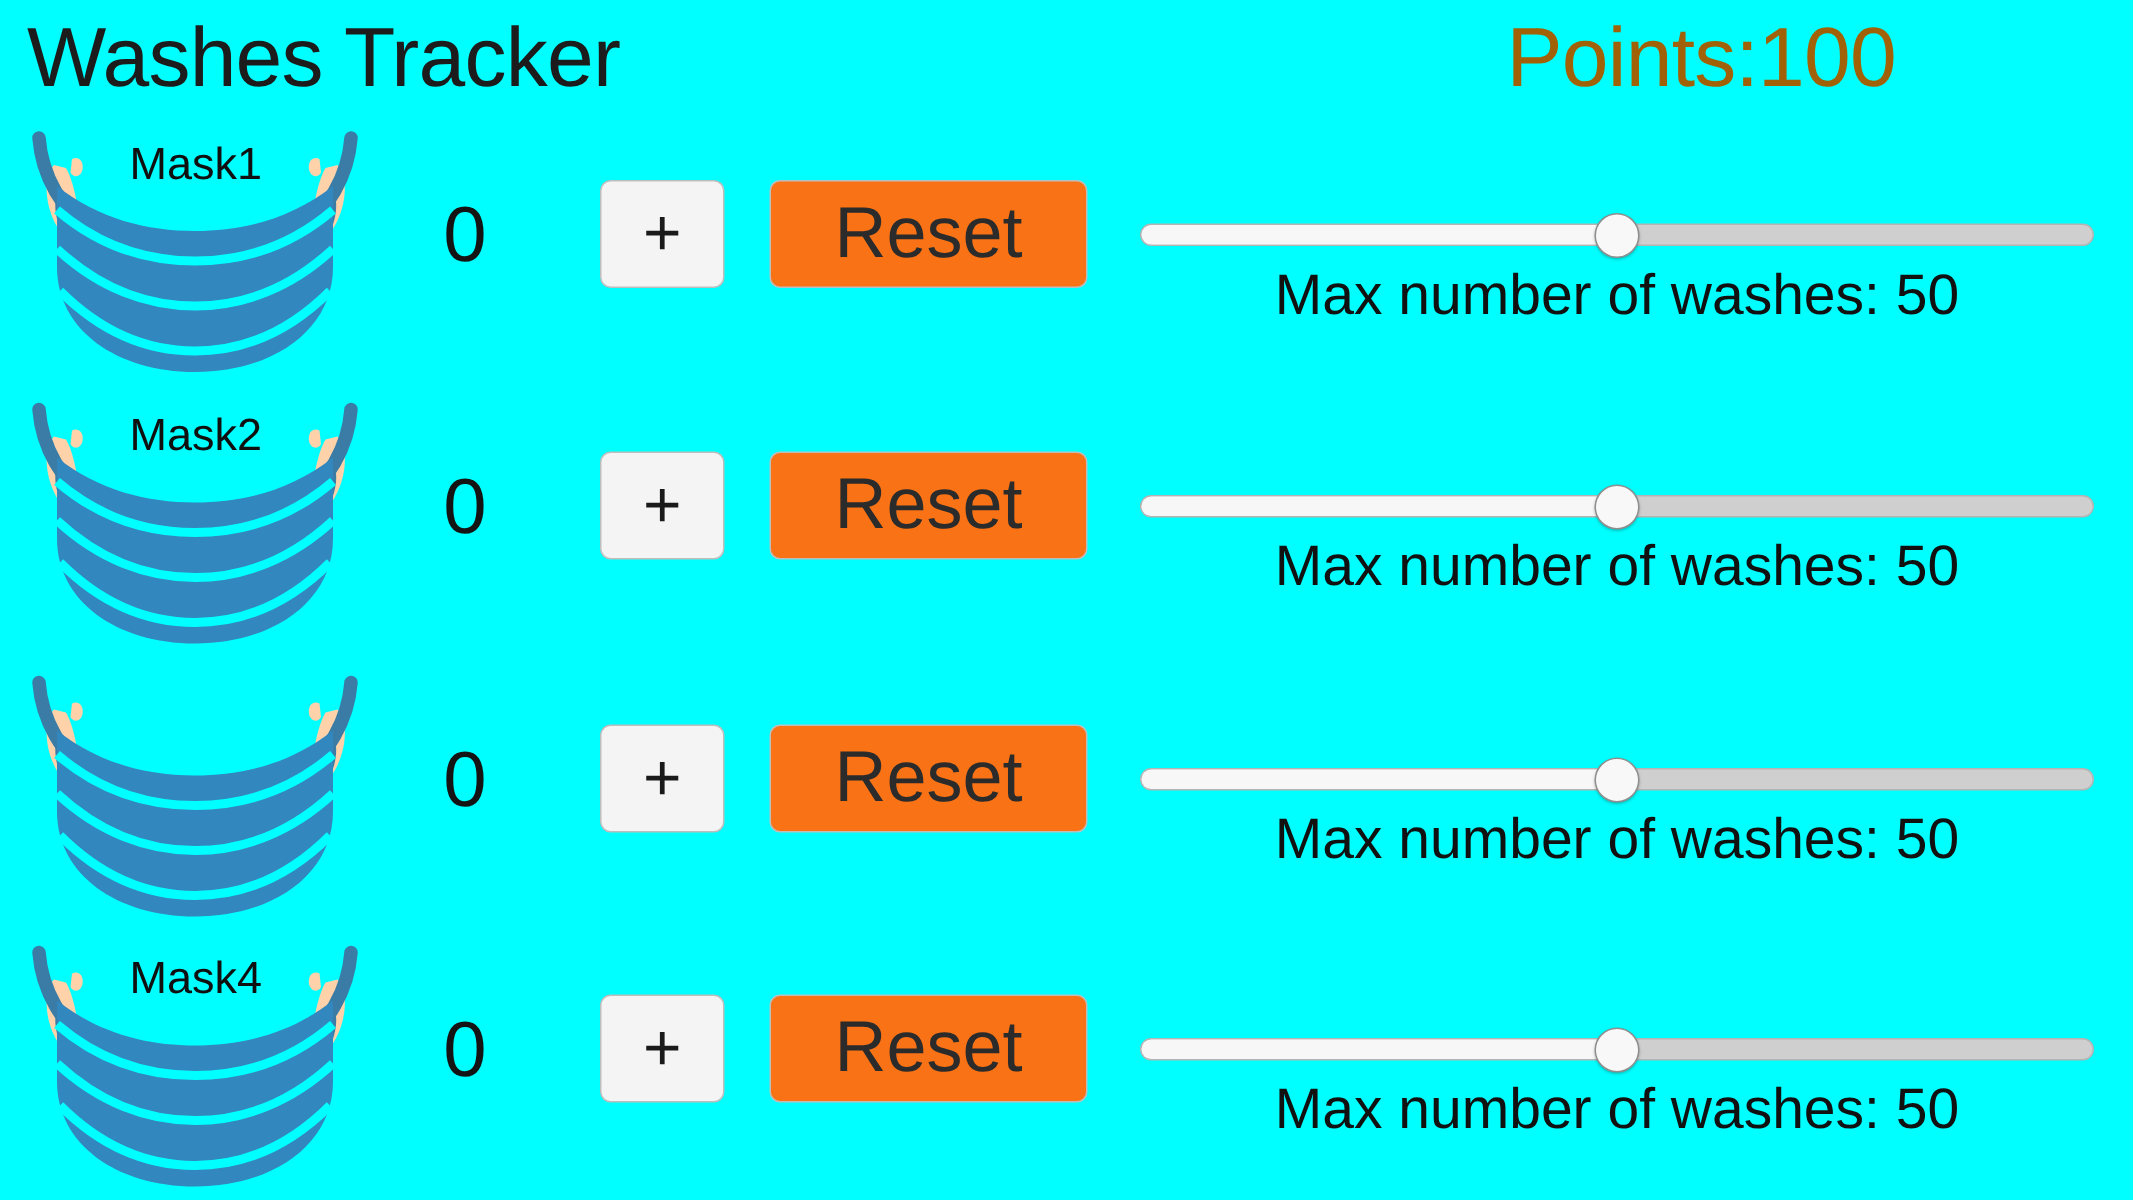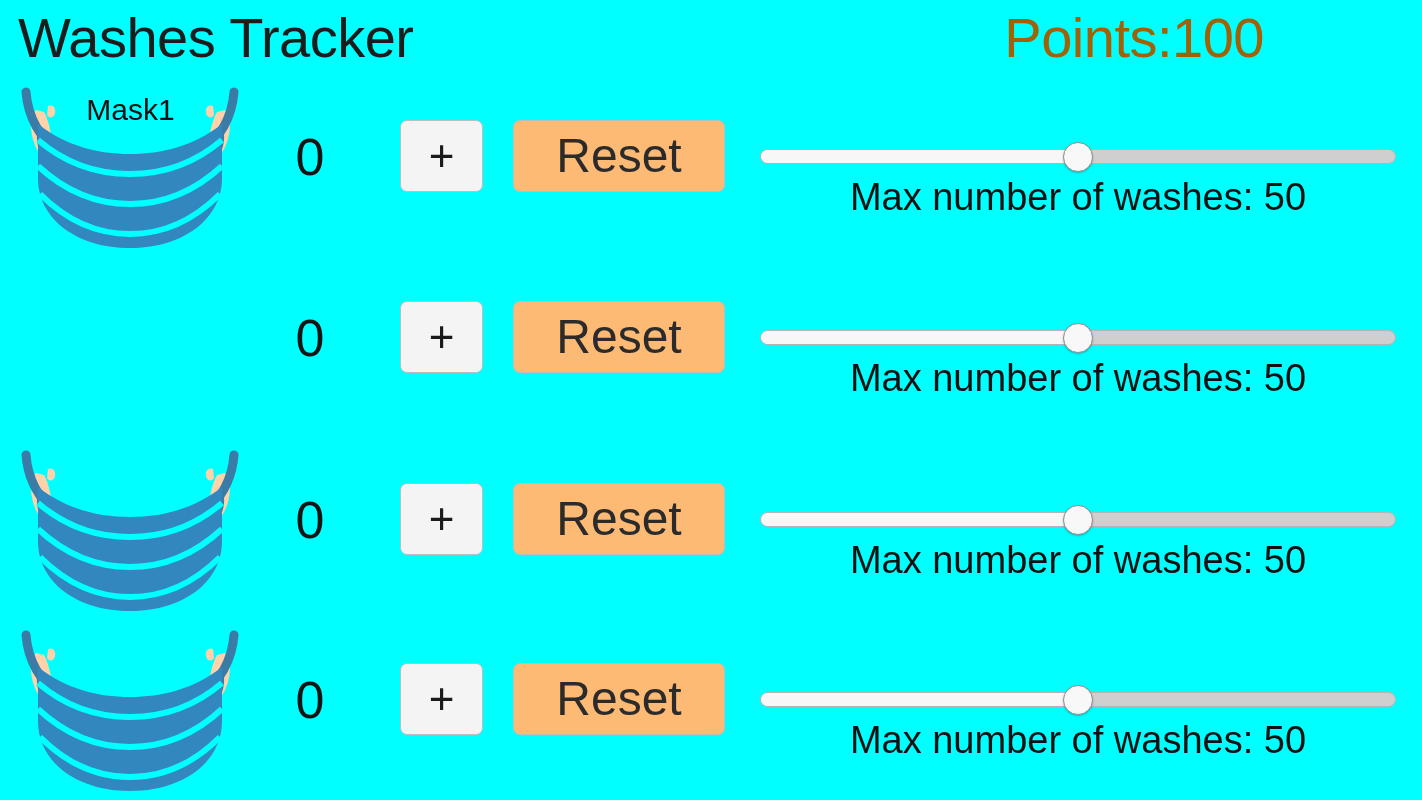--- a/index.html
+++ b/index.html
@@ -113,21 +113,21 @@
     font-family: "Liberation Sans", sans-serif;
     cursor: pointer;
     padding: 0;
   }
   .reset-button {
     position: absolute;
     left: 513px;
     top: 38px;
     width: 212px;
     height: 72px;
-    background: #fdba74;
+    background: #f97316;
     border: 1px solid #BDBDBD;
     border-radius: 7px;
     box-sizing: border-box;
     font-size: 48px;
     line-height: 68px;
     text-align: center;
     color: #2b2b2b;
     font-family: "Liberation Sans", sans-serif;
     cursor: pointer;
     padding: 0;
@@ -237,38 +237,20 @@
         <div class="slider-fill" style="width: 50%;"></div>
       </div>
       <div class="slider-thumb" style="left: 50%;"></div>
       <div class="slider-caption">Max number of washes: 50</div>
     </div>
 
   </div>
 
   <div class="mask-row" style="top: 263px;">
 
-
-    <div class="wash-count">0</div>
-
-    <button class="increment-button">+</button>
-    <button class="reset-button">Reset</button>
-
-    <div class="slider-wrap">
-      <div class="slider-track">
-        <div class="slider-fill" style="width: 50%;"></div>
-      </div>
-      <div class="slider-thumb" style="left: 50%;"></div>
-      <div class="slider-caption">Max number of washes: 50</div>
-    </div>
-
-  </div>
-
-  <div class="mask-row" style="top: 445px;">
-
     <div class="mask-icon-wrap">
       <svg viewBox="0 0 245 170" xmlns="http://www.w3.org/2000/svg" aria-hidden="true">
 
         <path d="M28 28 C20 36 22 58 32 72 C36 78 42 80 44 74 C46 64 42 40 36 30 Z" fill="#FFD2AA"></path>
         <path d="M31 46 C27 52 29 66 34 74 C36 77 40 77 41 72 C42 62 38 50 34 45 Z" fill="#3A7CA5"></path>
 
         <path d="M217 28 C225 36 223 58 213 72 C209 78 203 80 201 74 C199 64 203 40 209 30 Z" fill="#FFD2AA"></path>
         <path d="M214 46 C218 52 216 66 211 74 C209 77 205 77 204 72 C203 62 207 50 211 45 Z" fill="#3A7CA5"></path>
 
         <path d="M40 24 C44 22 48 25 47 31 C46 36 41 37 39 33 Z" fill="#FFD2AA"></path>
@@ -281,38 +263,39 @@
                  C154 72 186 64 214 42
                  L214 96
                  C214 138 174 166 122 166
                  C70 166 30 138 30 96
                  Z" fill="#3287BE"></path>
 
         <path d="M30 58 C58 82 90 92 122 92 C154 92 186 82 214 58" fill="none" stroke="#00FFFF" stroke-width="6"></path>
         <path d="M30 84 C58 110 90 122 122 122 C154 122 186 110 214 84" fill="none" stroke="#00FFFF" stroke-width="6"></path>
         <path d="M32 112 C60 140 90 152 122 152 C154 152 184 140 212 112" fill="none" stroke="#00FFFF" stroke-width="6"></path>
       </svg>
+      <div class="mask-label">Mask2</div>
     </div>
 
     <div class="wash-count">0</div>
 
     <button class="increment-button">+</button>
     <button class="reset-button">Reset</button>
 
     <div class="slider-wrap">
       <div class="slider-track">
         <div class="slider-fill" style="width: 50%;"></div>
       </div>
       <div class="slider-thumb" style="left: 50%;"></div>
       <div class="slider-caption">Max number of washes: 50</div>
     </div>
 
   </div>
 
-  <div class="mask-row" style="top: 625px;">
+  <div class="mask-row" style="top: 445px;">
 
     <div class="mask-icon-wrap">
       <svg viewBox="0 0 245 170" xmlns="http://www.w3.org/2000/svg" aria-hidden="true">
 
         <path d="M28 28 C20 36 22 58 32 72 C36 78 42 80 44 74 C46 64 42 40 36 30 Z" fill="#FFD2AA"></path>
         <path d="M31 46 C27 52 29 66 34 74 C36 77 40 77 41 72 C42 62 38 50 34 45 Z" fill="#3A7CA5"></path>
 
         <path d="M217 28 C225 36 223 58 213 72 C209 78 203 80 201 74 C199 64 203 40 209 30 Z" fill="#FFD2AA"></path>
         <path d="M214 46 C218 52 216 66 211 74 C209 77 205 77 204 72 C203 62 207 50 211 45 Z" fill="#3A7CA5"></path>
 
@@ -343,11 +326,57 @@
     <div class="slider-wrap">
       <div class="slider-track">
         <div class="slider-fill" style="width: 50%;"></div>
       </div>
       <div class="slider-thumb" style="left: 50%;"></div>
       <div class="slider-caption">Max number of washes: 50</div>
     </div>
 
   </div>
 
+  <div class="mask-row" style="top: 625px;">
+
+    <div class="mask-icon-wrap">
+      <svg viewBox="0 0 245 170" xmlns="http://www.w3.org/2000/svg" aria-hidden="true">
+
+        <path d="M28 28 C20 36 22 58 32 72 C36 78 42 80 44 74 C46 64 42 40 36 30 Z" fill="#FFD2AA"></path>
+        <path d="M31 46 C27 52 29 66 34 74 C36 77 40 77 41 72 C42 62 38 50 34 45 Z" fill="#3A7CA5"></path>
+
+        <path d="M217 28 C225 36 223 58 213 72 C209 78 203 80 201 74 C199 64 203 40 209 30 Z" fill="#FFD2AA"></path>
+        <path d="M214 46 C218 52 216 66 211 74 C209 77 205 77 204 72 C203 62 207 50 211 45 Z" fill="#3A7CA5"></path>
+
+        <path d="M40 24 C44 22 48 25 47 31 C46 36 41 37 39 33 Z" fill="#FFD2AA"></path>
+        <path d="M205 24 C201 22 197 25 198 31 C199 36 204 37 206 33 Z" fill="#FFD2AA"></path>
+
+        <path d="M18 10 C22 62 72 96 122 96 C172 96 222 62 226 10" fill="none" stroke="#3A7CA5" stroke-width="9" stroke-linecap="round"></path>
+
+        <path d="M30 42
+                 C58 64 90 72 122 72
+                 C154 72 186 64 214 42
+                 L214 96
+                 C214 138 174 166 122 166
+                 C70 166 30 138 30 96
+                 Z" fill="#3287BE"></path>
+
+        <path d="M30 58 C58 82 90 92 122 92 C154 92 186 82 214 58" fill="none" stroke="#00FFFF" stroke-width="6"></path>
+        <path d="M30 84 C58 110 90 122 122 122 C154 122 186 110 214 84" fill="none" stroke="#00FFFF" stroke-width="6"></path>
+        <path d="M32 112 C60 140 90 152 122 152 C154 152 184 140 212 112" fill="none" stroke="#00FFFF" stroke-width="6"></path>
+      </svg>
+      <div class="mask-label">Mask4</div>
+    </div>
+
+    <div class="wash-count">0</div>
+
+    <button class="increment-button">+</button>
+    <button class="reset-button">Reset</button>
+
+    <div class="slider-wrap">
+      <div class="slider-track">
+        <div class="slider-fill" style="width: 50%;"></div>
+      </div>
+      <div class="slider-thumb" style="left: 50%;"></div>
+      <div class="slider-caption">Max number of washes: 50</div>
+    </div>
+
+  </div>
+
 </body></html>

